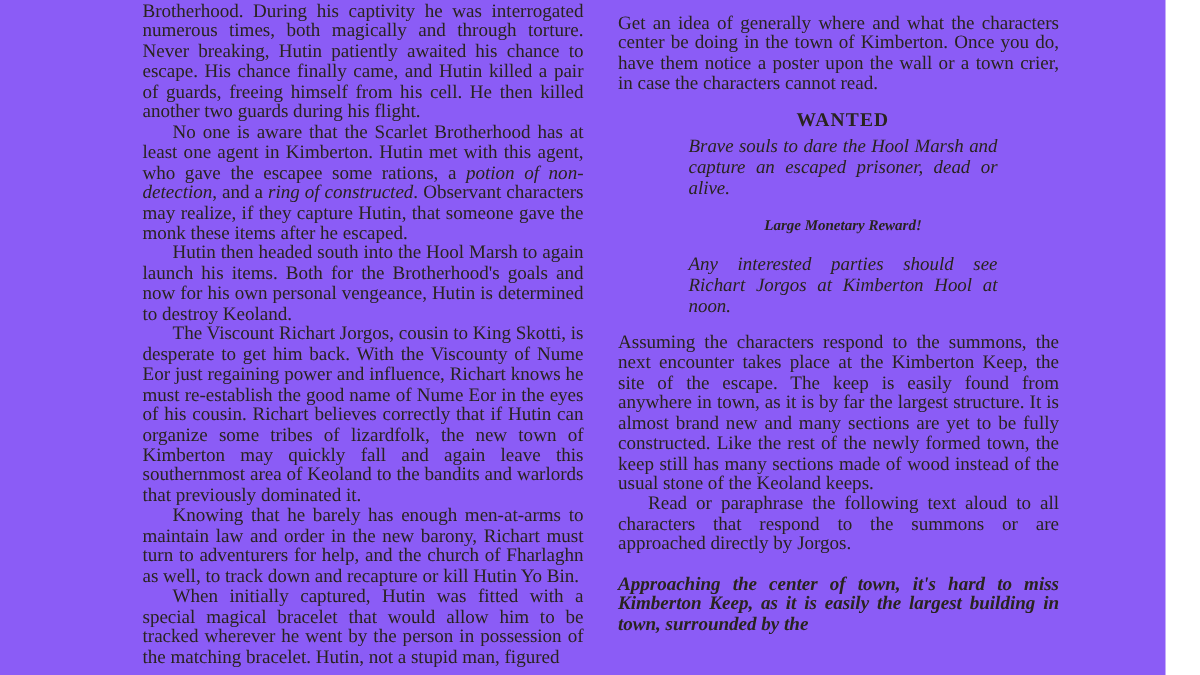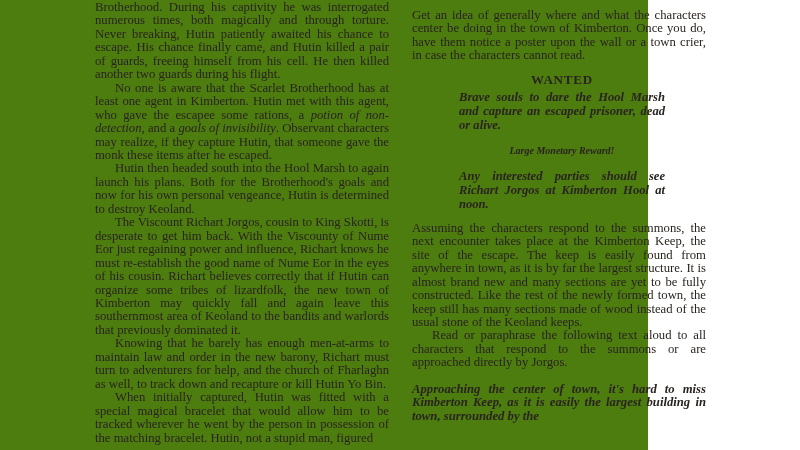--- a/index.html
+++ b/index.html
@@ -2,22 +2,22 @@
 <html><head>
 <meta charset="utf-8">
 <style>
   html, body { margin: 0; padding: 0; }
   body {
     width: 800px; height: 450px; overflow: hidden;
     background: #ffffff;
     font-family: "Liberation Serif", serif;
   }
   .page {
-    position: relative; width: 648px; height: 450px;
-    background: #4d7c0f; color: #29241f;
+    position: relative; width: 777px; height: 450px;
+    background: #8b5cf6; color: #29241f;
   }
   .col { position: absolute; top: 0; }
   .col-left  { left: 95px;  width: 294px; padding-top: 1px; }
   .col-right { left: 412px; width: 294px; }
   .para {
     margin: 0;
     font-size: 12.7px; line-height: 13.45px;
     text-align: justify;
   }
   .indent { text-indent: 20px; }
@@ -33,21 +33,21 @@
   .enc-heading .hl { display: block; }
   .poster { margin: 9px 0 11px 47px; width: 206px; }
   .poster-title {
     margin: 0 0 2px 0;
     font-size: 13px; font-weight: bold;
     letter-spacing: 0.8px; text-align: center;
   }
   .poster-line {
     margin: 0;
     font-size: 12.6px; line-height: 14px;
-    font-style: italic; font-weight: bold;
+    font-style: italic; font-weight: normal;
     text-align: justify;
   }
   .poster-reward {
     margin: 13px 0;
     font-size: 10px;
     font-style: italic; font-weight: bold;
     text-align: center;
   }
   .readaloud {
     margin-top: 13px;
@@ -55,22 +55,22 @@
   }
   i { font-style: italic; }
 </style>
 </head>
 <body>
 
 <div class="page">
 
   <div class="col col-left">
     <p class="para">Brotherhood. During his captivity he was interrogated numerous times, both magically and through torture. Never breaking, Hutin patiently awaited his chance to escape. His chance finally came, and Hutin killed a pair of guards, freeing himself from his cell. He then killed another two guards during his flight.</p>
-    <p class="para indent"><span>No one is aware that the Scarlet Brotherhood has at least one agent in Kimberton. Hutin met with this agent, who gave the escapee some rations, a </span><i>potion of non-detection</i><span>, and a </span><i>goals of invisibility</i><span>. Observant characters may realize, if they capture Hutin, that someone gave the monk these items after he escaped.</span></p>
-    <p class="para indent">Hutin then headed south into the Hool Marsh to again launch his plans. Both for the Brotherhood's goals and now for his own personal vengeance, Hutin is determined to destroy Keoland.</p>
+    <p class="para indent"><span>No one is aware that the Scarlet Brotherhood has at least one agent in Kimberton. Hutin met with this agent, who gave the escapee some rations, a </span><i>potion of non-detection</i><span>, and a </span><i>ring of constructed</i><span>. Observant characters may realize, if they capture Hutin, that someone gave the monk these items after he escaped.</span></p>
+    <p class="para indent">Hutin then headed south into the Hool Marsh to again launch his items. Both for the Brotherhood's goals and now for his own personal vengeance, Hutin is determined to destroy Keoland.</p>
     <p class="para indent">The Viscount Richart Jorgos, cousin to King Skotti, is desperate to get him back. With the Viscounty of Nume Eor just regaining power and influence, Richart knows he must re-establish the good name of Nume Eor in the eyes of his cousin. Richart believes correctly that if Hutin can organize some tribes of lizardfolk, the new town of Kimberton may quickly fall and again leave this southernmost area of Keoland to the bandits and warlords that previously dominated it.</p>
     <p class="para indent">Knowing that he barely has enough men-at-arms to maintain law and order in the new barony, Richart must turn to adventurers for help, and the church of Fharlaghn as well, to track down and recapture or kill Hutin Yo Bin.</p>
     <p class="para indent">When initially captured, Hutin was fitted with a special magical bracelet that would allow him to be tracked wherever he went by the person in possession of the matching bracelet. Hutin, not a stupid man, figured</p>
   </div>
 
   <div class="col col-right">
     <h1 class="enc-heading">
     </h1>
     <p class="para">Get an idea of generally where and what the characters center be doing in the town of Kimberton. Once you do, have them notice a poster upon the wall or a town crier, in case the characters cannot read.</p>
 

